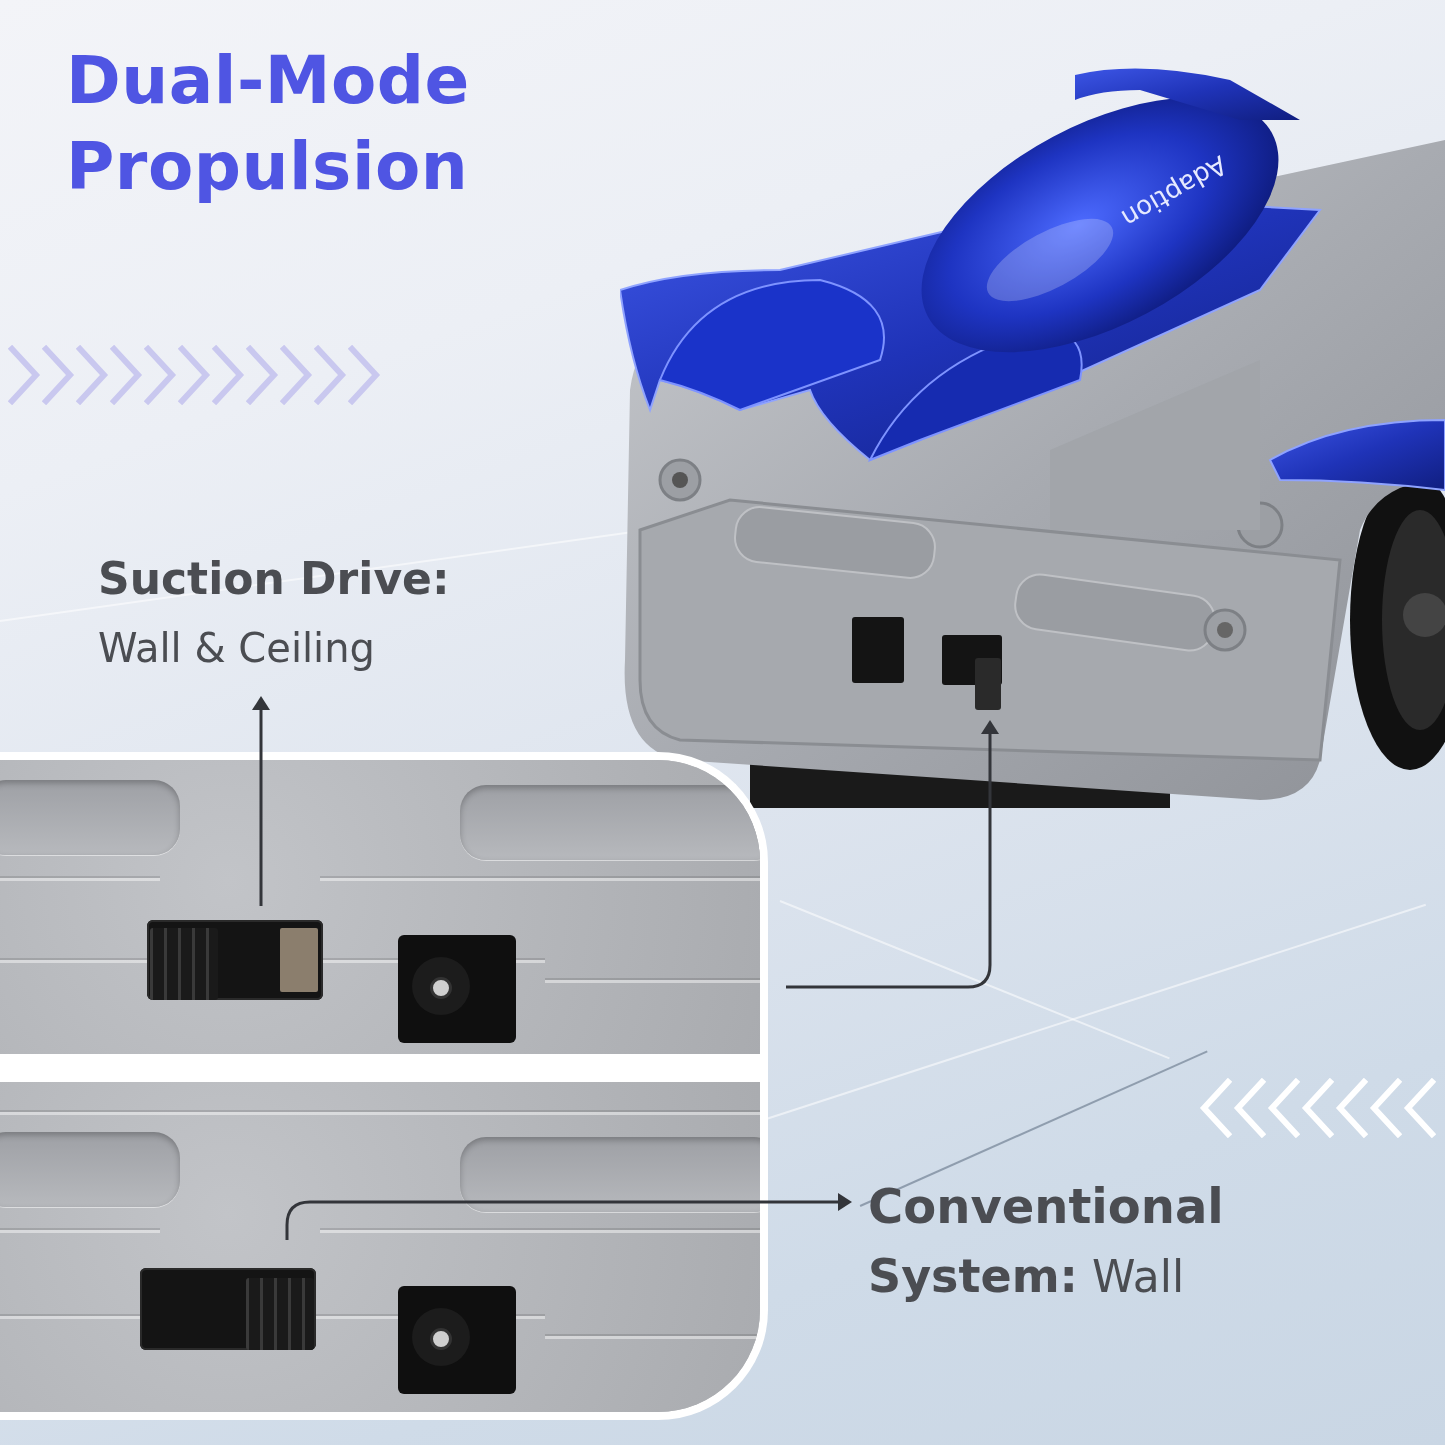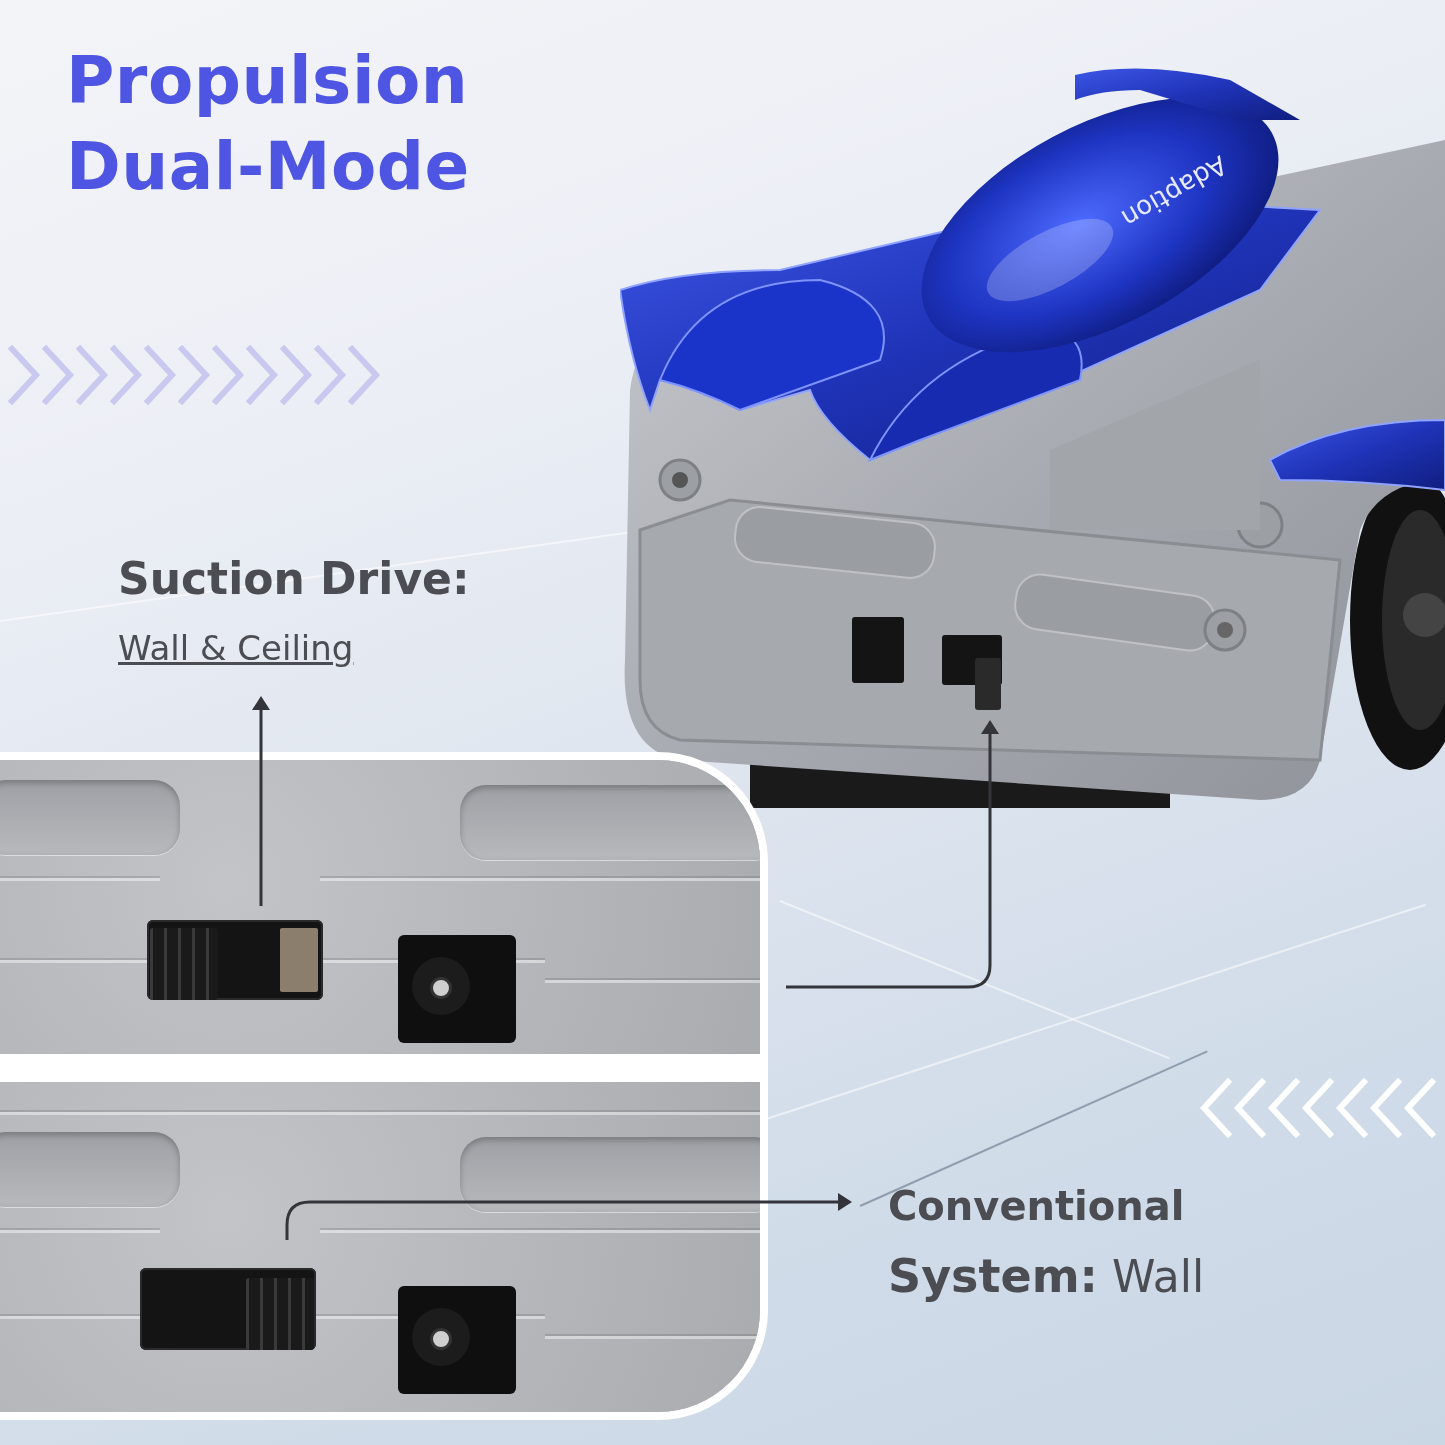--- a/index.html
+++ b/index.html
@@ -7,27 +7,27 @@
     background:linear-gradient(160deg,#f3f4f8 0%,#eceff5 25%,#dde4ee 55%,#cfdbe8 80%,#c9d6e4 100%);
     font-family:"DejaVu Sans","Liberation Sans",sans-serif;}
   .floor-line{position:absolute;background:rgba(255,255,255,0.55);height:2px;transform-origin:left center;}
   .floor-line.dark{background:rgba(90,105,125,0.55);height:1.5px;}
   .title{position:absolute;left:66px;top:38px;margin:0;color:#4f55e3;font-weight:bold;
     font-size:66px;line-height:86px;letter-spacing:0.5px;}
   .title span{display:block;}
   .chev-row{position:absolute;display:flex;}
   .chev{width:34px;height:60px;position:relative;}
   .chev svg{display:block;}
-  .label{position:absolute;color:#4b4d52;margin-left:20px;}
+  .label{position:absolute;color:#4b4d52;}
   .label .bold{font-weight:bold;}
   .suction{left:98px;top:553px;}
   .suction .bold{font-size:44px;display:block;line-height:52px;}
-  .suction .reg{font-size:34px;display:block;line-height:58px;margin-top:14px;text-decoration:underline;}
+  .suction .reg{font-size:40px;display:block;line-height:58px;margin-top:14px;}
   .conv{left:868px;top:1176px;}
-  .conv .l1{font-size:40px;font-weight:bold;display:block;line-height:60px;}
+  .conv .l1{font-size:48px;font-weight:bold;display:block;line-height:60px;}
   .conv .l2{font-size:44px;display:block;line-height:64px;margin-top:8px;}
   .conv .l2 .bold{font-size:46px;}
   
   .car{position:absolute;left:620px;top:60px;width:825px;height:760px;}
   
   .inset{position:absolute;left:0;width:760px;background:#b2b4b8;overflow:hidden;}
   .inset.top{top:752px;height:302px;border-top:8px solid #fff;border-right:8px solid #fff;border-radius:0 110px 0 0;}
   .inset.bottom{top:1078px;height:330px;border-right:8px solid #fff;border-bottom:8px solid #fff;border-top:4px solid #fff;border-radius:0 0 110px 0;}
   .divider{position:absolute;left:0;top:1054px;width:768px;height:24px;background:#fff;}
   .panel-bg{position:absolute;inset:0;
@@ -45,22 +45,22 @@
 </style>
 </head>
 <body>
 
 <div class="floor-line" style="left:0;top:620px;width:700px;transform:rotate(-8deg);"></div>
 <div class="floor-line" style="left:760px;top:1120px;width:700px;transform:rotate(-18deg);"></div>
 <div class="floor-line dark" style="left:860px;top:1205px;width:380px;transform:rotate(-24deg);"></div>
 <div class="floor-line" style="left:780px;top:900px;width:420px;transform:rotate(22deg);"></div>
 
 <h1 class="title">
+  <span>Dual-Mode</span>
   <span>Propulsion</span>
-  <span>Dual-Mode</span>
 </h1>
 
 <div class="chev-row" style="left:8px;top:345px;" id="chevR">
     <div class="chev">
       <svg width="34" height="60">
         <polyline points="4,4 28,30 4,56" fill="none" stroke="#c9c8ef" stroke-width="6" stroke-linecap="square"></polyline>
       </svg>
     </div>
     <div class="chev">
       <svg width="34" height="60">

